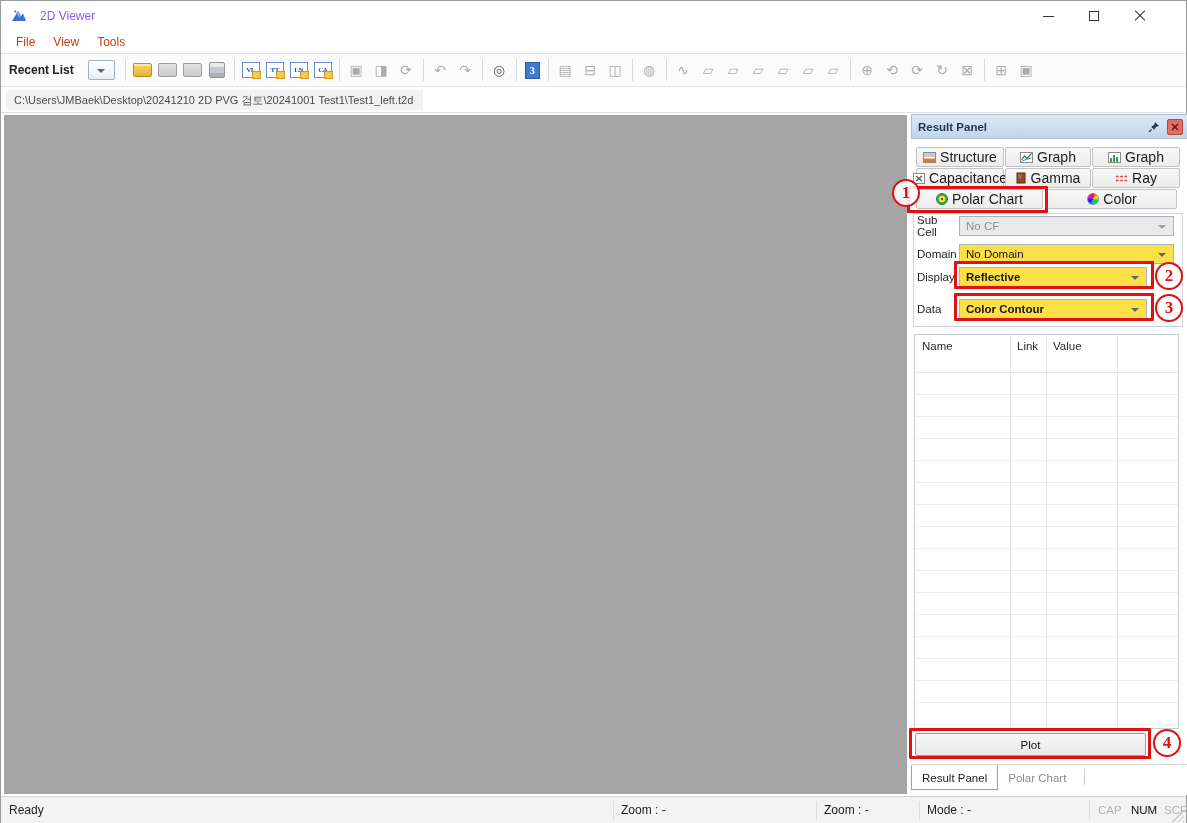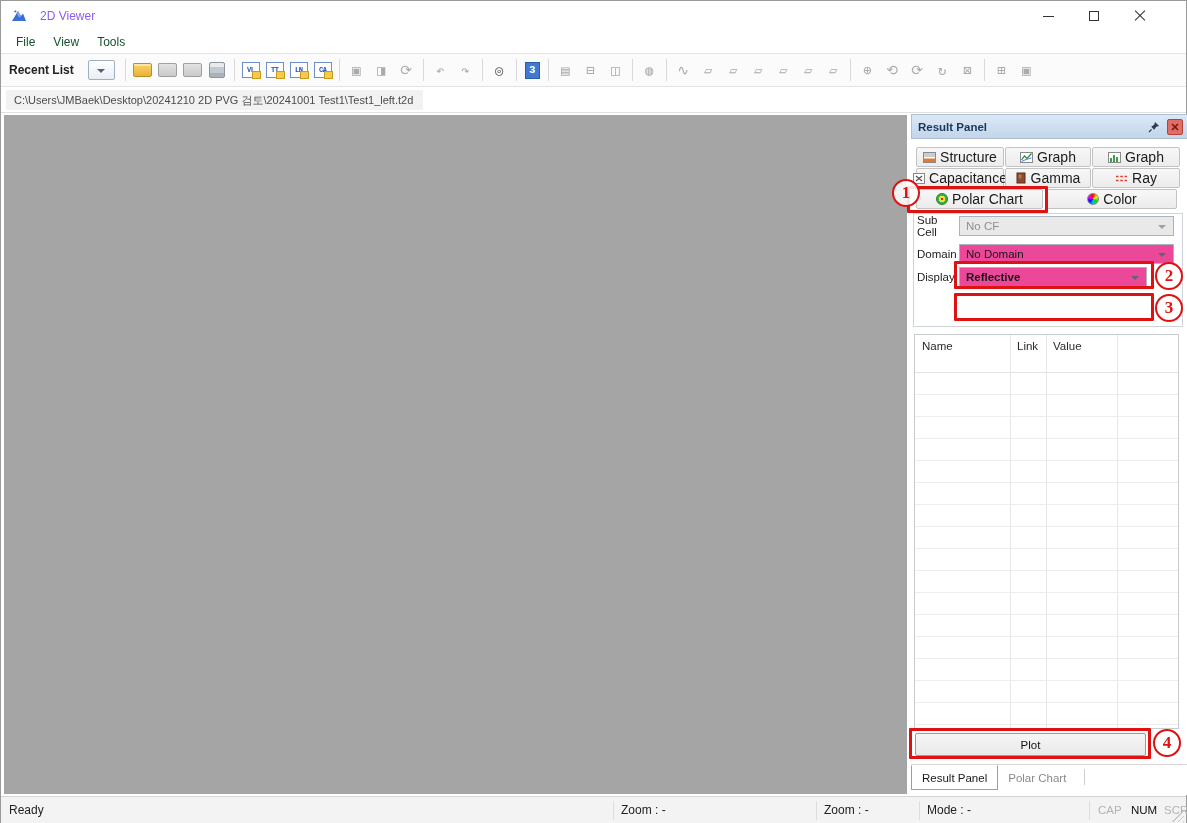--- a/index.html
+++ b/index.html
@@ -15,30 +15,30 @@
   .winbtn { width:46px; height:30px; display:flex; align-items:center; justify-content:center; }
   .glyph-min { width:11px; height:1px; background:#333; }
   .glyph-max { width:10px; height:10px; border:1px solid #333; }
   .glyph-close { position:relative; width:12px; height:12px; }
   .glyph-close::before,.glyph-close::after { content:""; position:absolute; left:-1px; top:5px; width:14px; height:1px; background:#333; }
   .glyph-close::before { transform:rotate(45deg); }
   .glyph-close::after { transform:rotate(-45deg); }
 
   
   .menubar { position:absolute; left:0; top:30px; width:100%; height:22px; background:#fff; display:flex; align-items:center; padding-left:6px; }
-  .menuitem { padding:2px 9px; color:#14532d; }
+  .menuitem { padding:2px 9px; color:#c2410c; }
 
   
   .toolbar { position:absolute; left:0; top:52px; width:100%; height:34px; background:#fbfbfb; border-top:1px solid #e4e4e4; border-bottom:1px solid #e4e4e4; display:flex; align-items:center; padding-left:8px; }
   .recent-label { font-weight:bold; color:#222; margin-right:14px; }
   .mini-combo { position:relative; width:27px; height:20px; border:1px solid #9fb0c1; background:linear-gradient(#ffffff,#e9eef3); border-radius:2px; margin-right:6px; }
   .mini-combo .chev { position:absolute; right:9px; top:8px; width:0; height:0; border-left:4px solid transparent; border-right:4px solid transparent; border-top:4px solid #51667c; }
   .iconstrip { display:flex; align-items:center; height:100%; }
   .tsep { width:1px; height:22px; background:#d9d9d9; margin:0 4px; }
-  .ticon { position:relative; width:23px; height:23px; margin:0 1px; display:flex; align-items:center; justify-content:center; font-family:Liberation Mono, monospace; font-size:14px; color:#5a5a5a; border-radius:0; }
+  .ticon { position:relative; width:23px; height:23px; margin:0 1px; display:flex; align-items:center; justify-content:center; font-family:Liberation Serif, serif; font-size:14px; color:#5a5a5a; border-radius:0; }
   .ticon.dis { color:#ababab; }
   .ticon.folder-open::before { content:""; width:17px; height:12px; background:linear-gradient(#f8d468,#eab23a); border:1px solid #bd8f1f; border-radius:1px 2px 2px 2px; box-shadow:inset 0 2px 0 rgba(255,255,255,.45); }
   .ticon.folder::before { content:""; width:17px; height:12px; background:linear-gradient(#e3e3e3,#c9c9c9); border:1px solid #9f9f9f; border-radius:1px 2px 2px 2px; }
   .ticon.save::before { content:""; width:14px; height:14px; background:#c3c9d1; border:1px solid #8d949c; border-radius:2px 2px 2px 2px; box-shadow:inset 0 4px 0 #e8ebee, inset 0 -4px 0 #aab1ba; }
   .ticon.bluedoc { width:18px; height:16px; background:#fff; border:1px solid #6f8fc9; color:#1d4fc4; font-size:7px; font-weight:bold; letter-spacing:-0.5px; margin:0 3px; }
   .ticon.bluedoc::after { content:""; position:absolute; right:-2px; bottom:-2px; width:7px; height:6px; background:#f7c948; border:1px solid #c99a1e; }
   .ticon.bluenum { width:15px; height:17px; background:#3f7ad0; border:1px solid #2c5da8; color:#fff; font-size:11px; font-weight:bold; margin:0 4px; }
 
   
   .pathbar { position:absolute; left:0; top:86px; width:100%; height:26px; background:#fff; border-bottom:1px solid #e0e0e0; display:flex; align-items:center; }
@@ -58,21 +58,21 @@
 
   .tabrow { position:absolute; display:flex; }
   .tabbtn { height:20px; background:linear-gradient(#f7f7f7,#ececec); border:1px solid #c3c3c3; border-radius:2px; display:flex; align-items:center; justify-content:center; gap:4px; font-size:14px; color:#1b1b1b; }
   .tabbtn .ticn { display:flex; }
   .colorwheel { width:12px; height:12px; border-radius:50%; background:conic-gradient(#f00,#ff0,#0d0,#0cc,#00f,#f0f,#f00); border:1px solid #888; }
   .polardisc { width:12px; height:12px; border-radius:50%; background:radial-gradient(circle,#e02020 0 22%, #f2e43a 22% 45%, #35b54a 45% 75%, #1c8a34 75% 100%); border:1px solid #2a7a36; }
 
   .group-box { position:absolute; left:2px; top:99px; width:270px; height:114px; border:1px solid #cdd3d9; }
   .fieldrow { position:absolute; height:19px; display:flex; align-items:center; }
   .flabel { width:48px; padding-left:6px; font-size:11.5px; color:#222; }
-  .combo { position:relative; height:20px; border:1px solid #aab4bf; background:#ec4899; font-size:11.5px; display:flex; align-items:center; padding-left:6px; color:#151515; }
+  .combo { position:relative; height:20px; border:1px solid #aab4bf; background:#fde047; font-size:11.5px; display:flex; align-items:center; padding-left:6px; color:#151515; }
   .combo .chev { position:absolute; right:7px; top:8px; width:0; height:0; border-left:4px solid transparent; border-right:4px solid transparent; border-top:4px solid #5c6670; }
   .combo.disabled { background:#e9e9e9; color:#8f8f8f; }
   .combo.disabled .chev { border-top-color:#9aa2aa; }
   .combo.boldval { font-weight:bold; }
 
   .rtable { position:absolute; left:3px; top:220px; width:265px; height:395px; border:1px solid #c8cdd2; background:#fff; overflow:hidden; }
   .rt-header { position:relative; height:38px; border-bottom:1px solid #e3e3e3; }
   .rt-h { position:absolute; top:5px; font-size:11.5px; color:#2a2a2a; }
   .rt-col { position:absolute; top:0; bottom:0; width:1px; background:#e7e7e7; }
   .rt-body { position:relative; }
@@ -299,20 +299,27 @@
         <span class="flabel">Domain</span>
         <div class="combo" style="width:215px;">
           <span>No Domain</span>
           <span class="chev"></span>
         </div>
       </div>
       <div class="fieldrow" style="left:0; top:153px; width:272px;">
         <span class="flabel">Display</span>
         <div class="combo boldval" style="width:188px;">
           <span>Reflective</span>
+          <span class="chev"></span>
+        </div>
+      </div>
+      <div class="fieldrow" style="left:0; top:185px; width:272px;">
+        <span class="flabel">Data</span>
+        <div class="combo boldval" style="width:188px;">
+          <span>Color Contour</span>
           <span class="chev"></span>
         </div>
       </div>
 
       <div class="rtable">
         <div class="rt-header">
           <span class="rt-h" style="left:7px;">Name</span>
           <span class="rt-h" style="left:102px;">Link</span>
           <span class="rt-h" style="left:138px;">Value</span>
         </div>

